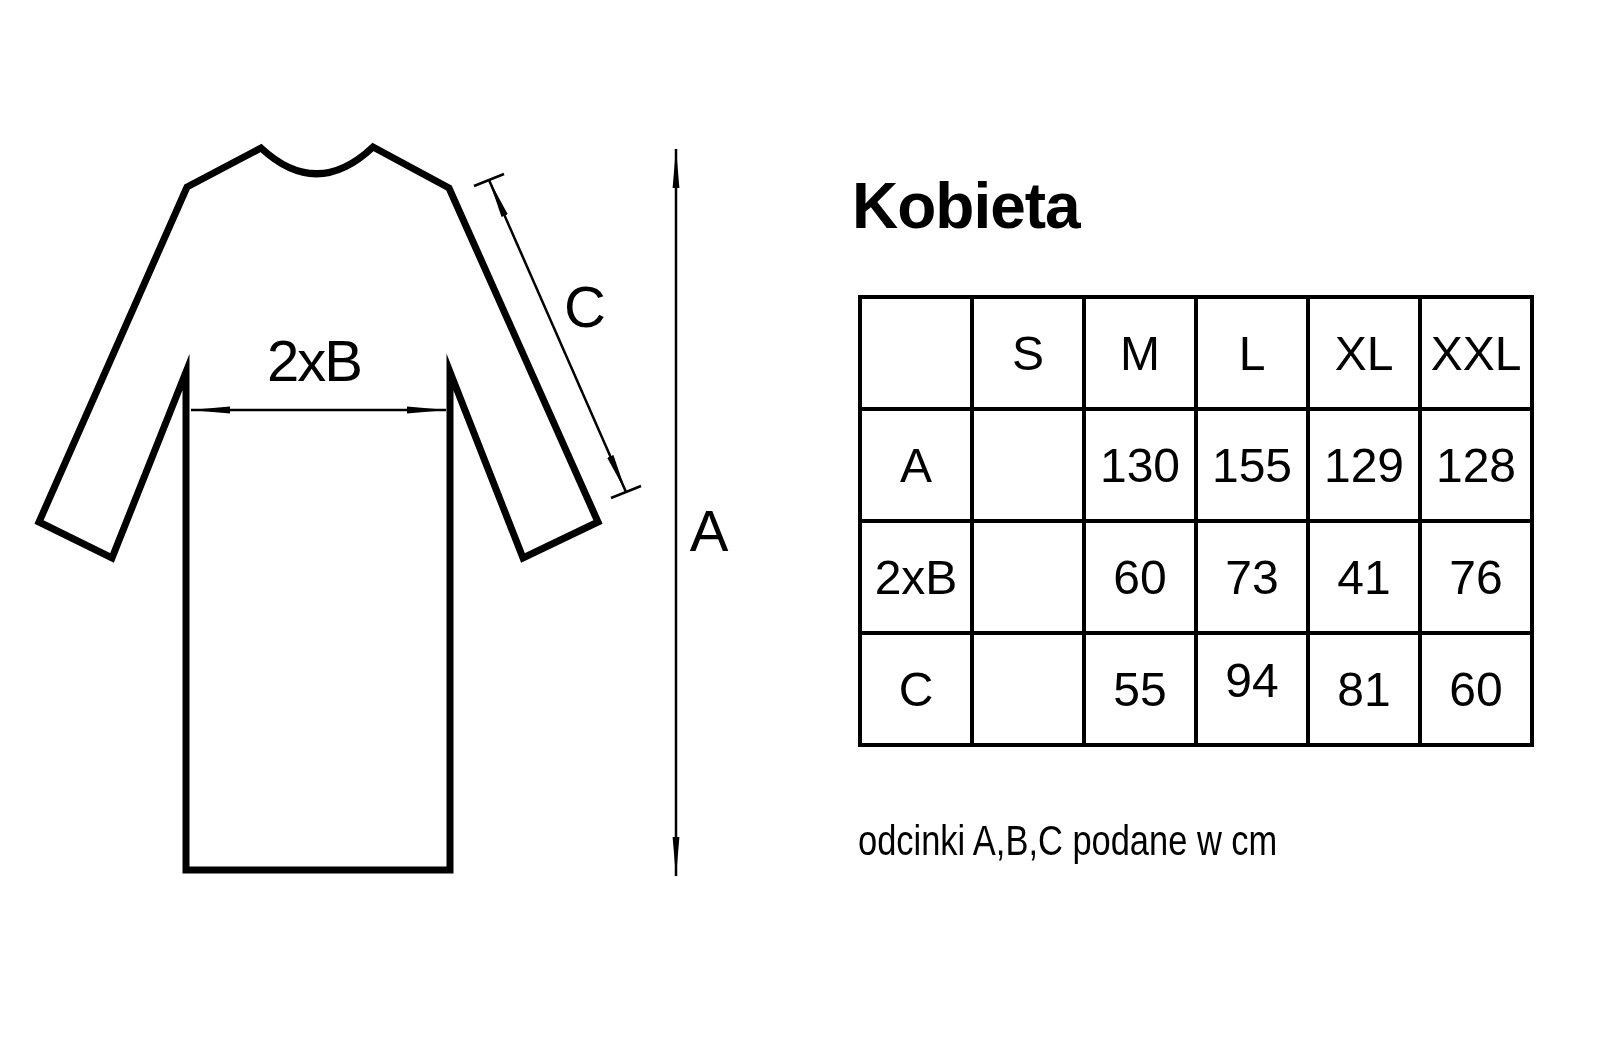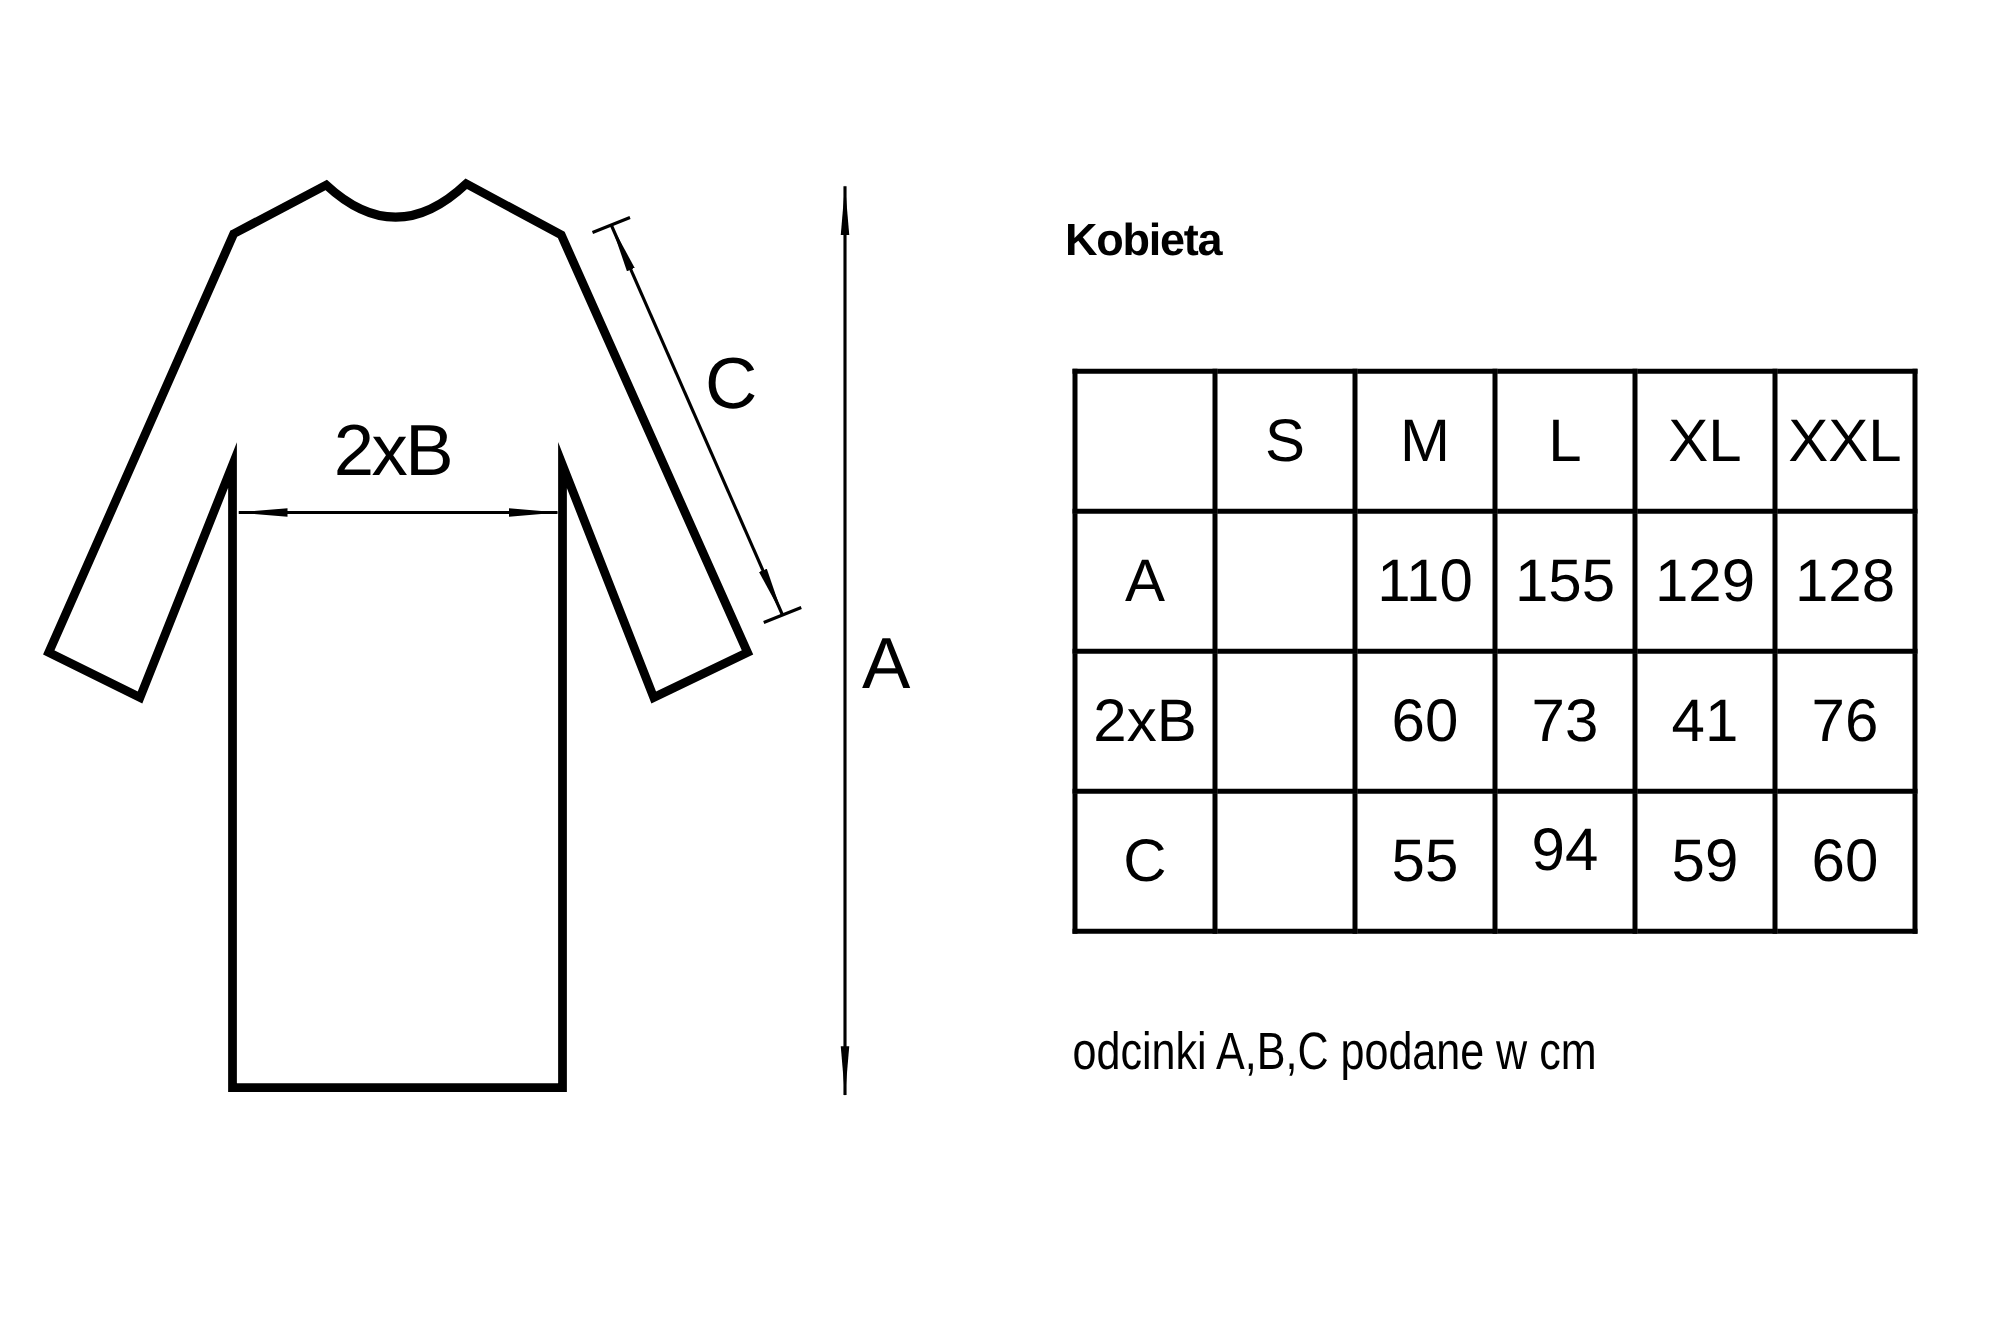--- a/index.html
+++ b/index.html
@@ -27,21 +27,21 @@
     line-height: 1;
     letter-spacing: -2px;
     text-align: center;
     white-space: nowrap;
   }
   .page-title {
     position: absolute;
     left: 852px;
     top: 174px;
     margin: 0;
-    font-size: 36px;
+    font-size: 64px;
     font-weight: bold;
     letter-spacing: -1px;
     line-height: 1;
     white-space: nowrap;
   }
   .size-table {
     position: absolute;
     left: 858px;
     top: 295px;
     border-collapse: collapse;
@@ -123,39 +123,39 @@
       <th></th>
       <th>S</th>
       <th>M</th>
       <th>L</th>
       <th>XL</th>
       <th>XXL</th>
     </tr>
     <tr>
       <td>A</td>
       <td></td>
-      <td>110</td>
+      <td>130</td>
       <td>155</td>
       <td>129</td>
       <td>128</td>
     </tr>
     <tr>
       <td>2xB</td>
       <td></td>
       <td>60</td>
       <td>73</td>
       <td>41</td>
       <td>76</td>
     </tr>
     <tr>
       <td>C</td>
       <td></td>
       <td>55</td>
       <td><span class="raised">94</span></td>
-      <td>59</td>
+      <td>81</td>
       <td>60</td>
     </tr>
   </tbody>
     </table>
 
   <div class="caption">odcinki A,B,C podane w cm</div>
 
 </div>
 
 </body></html>

